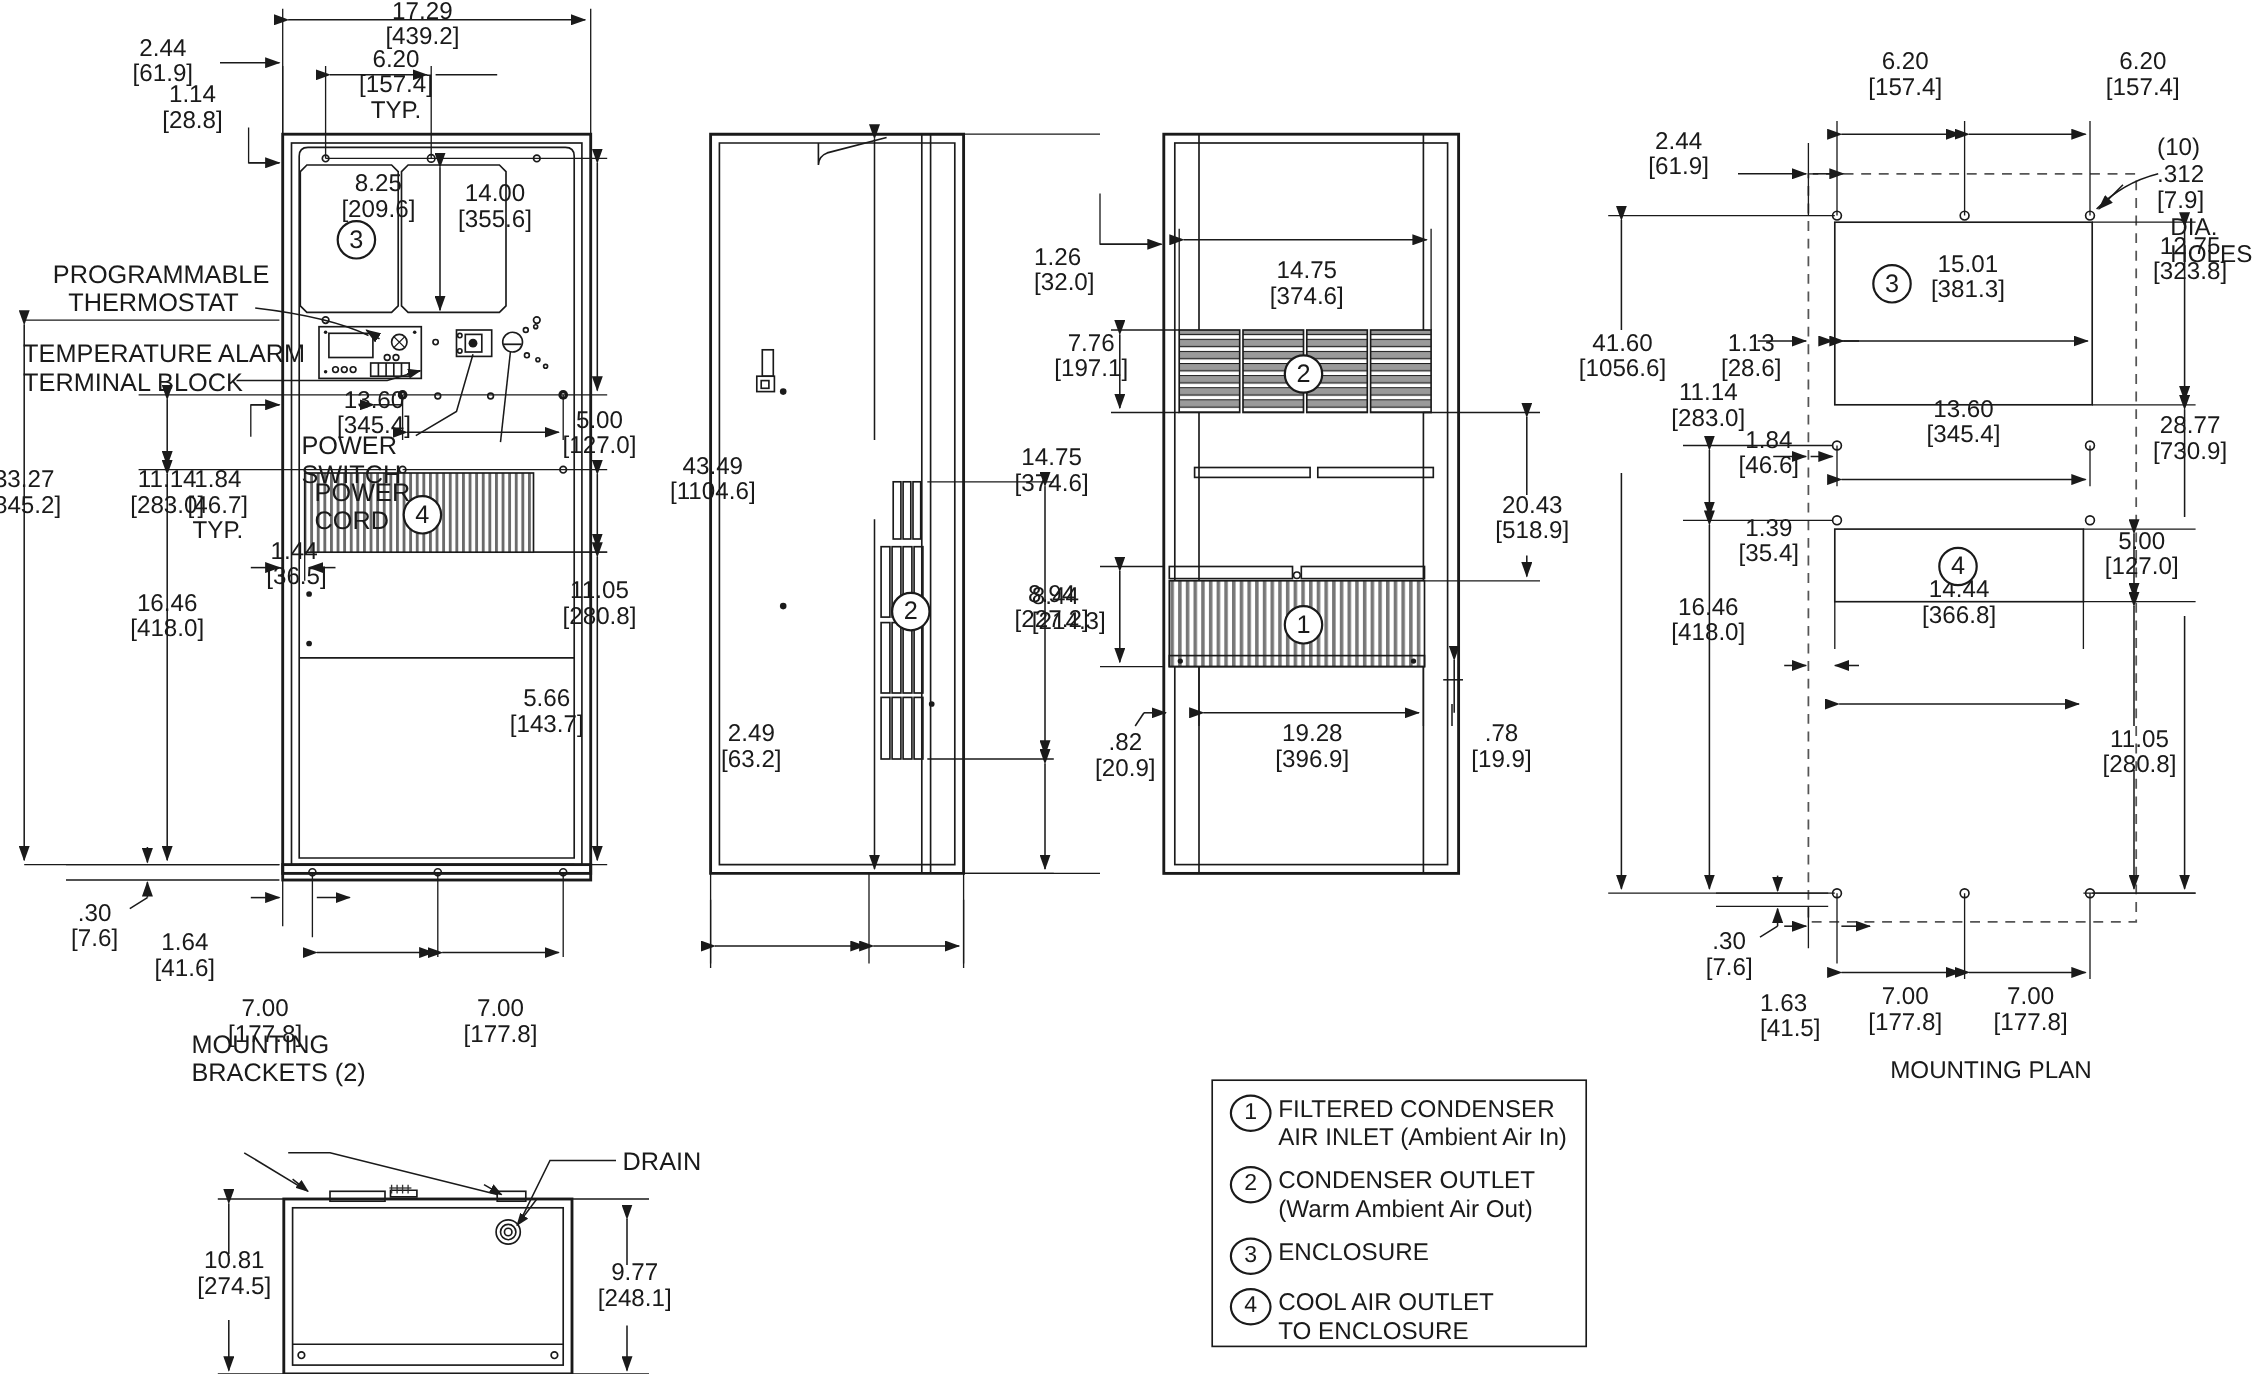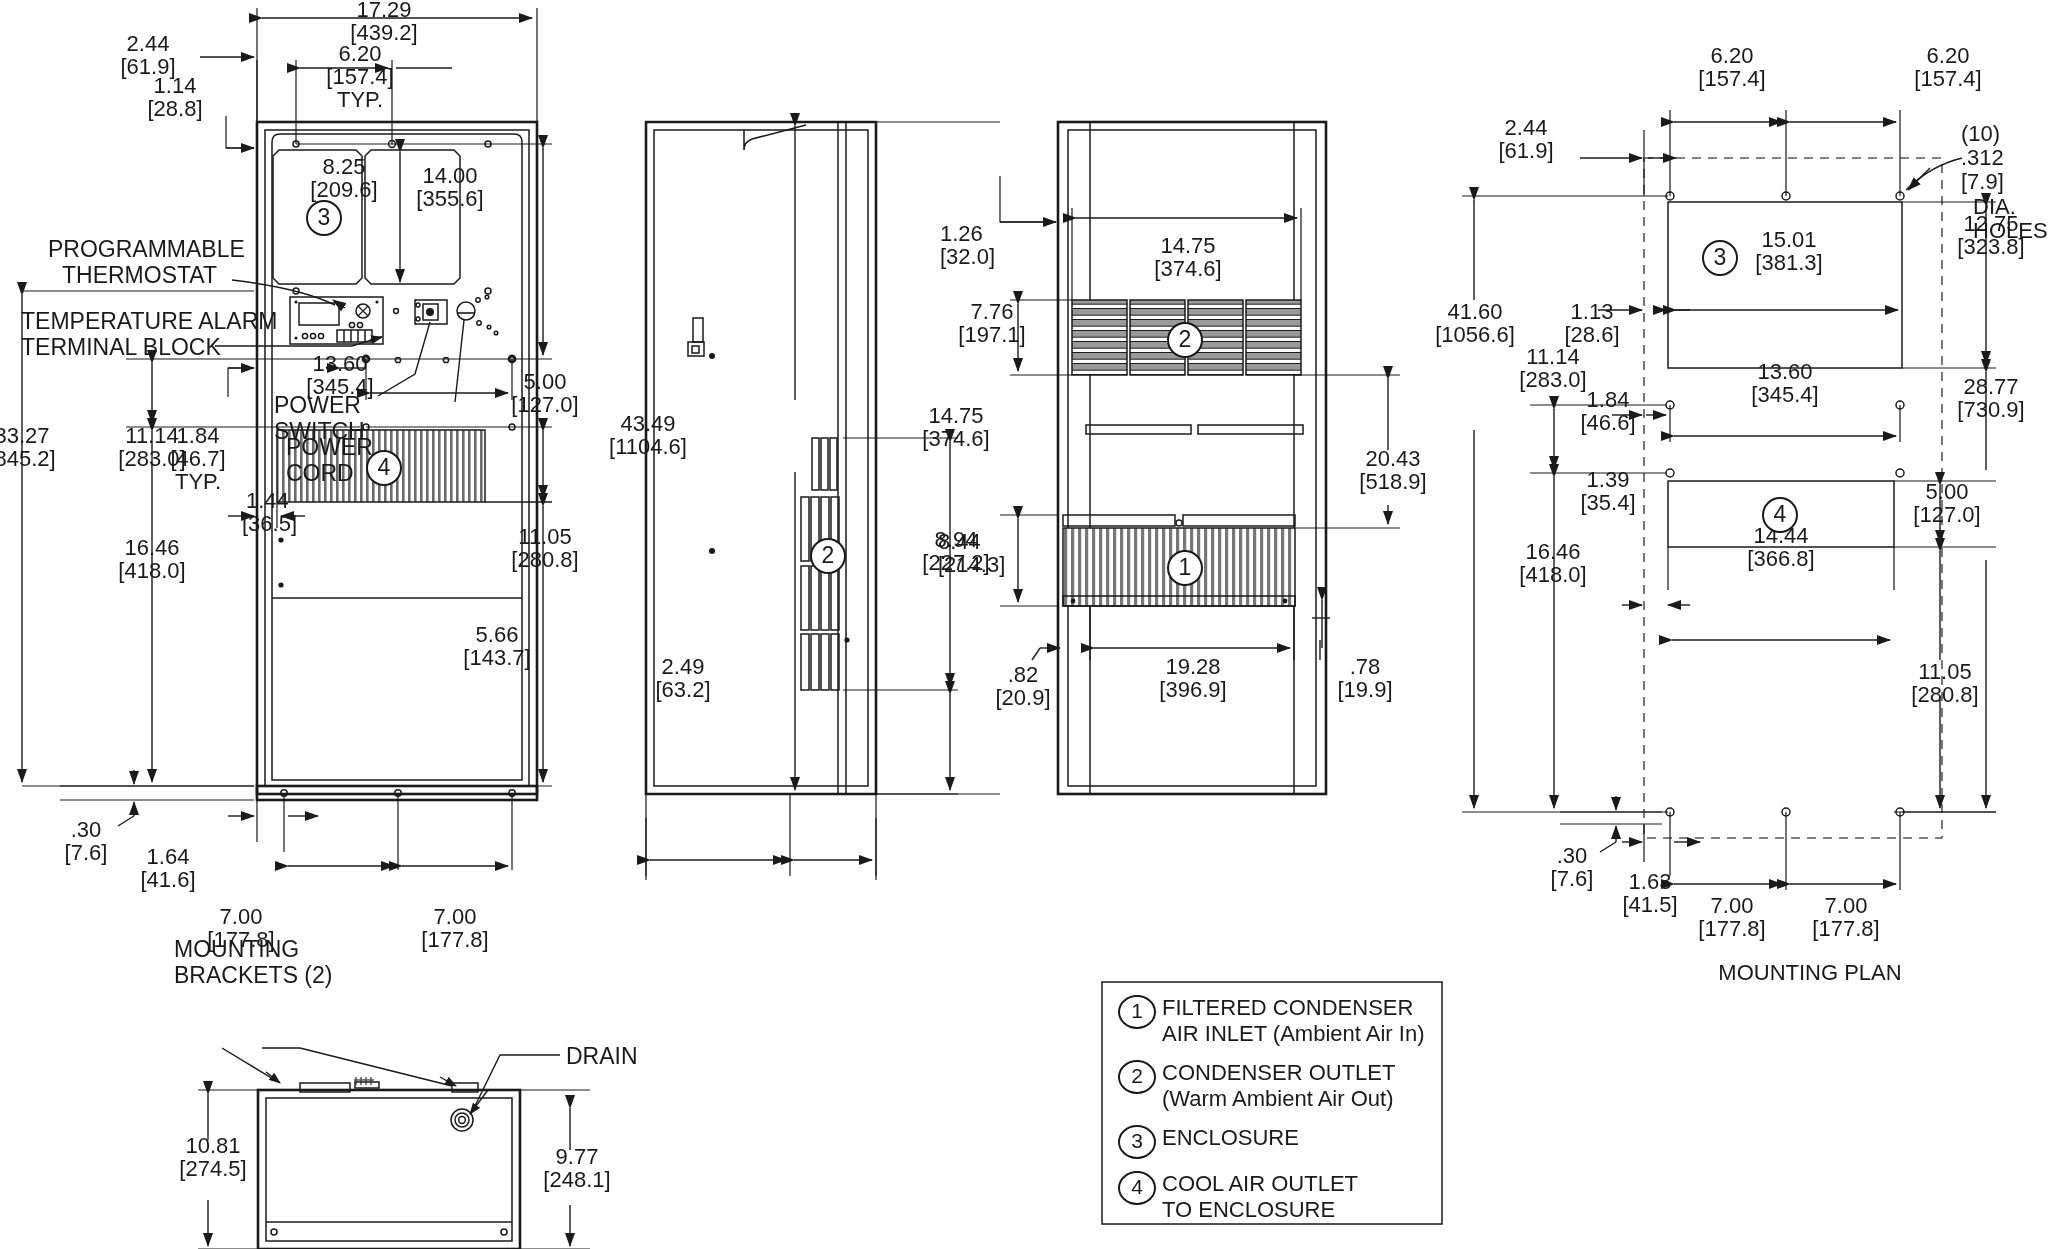--- a/index.html
+++ b/index.html
@@ -660,21 +660,21 @@
   <div class="dimtxt" style="line-height:1.05">[418.0]</div>
 </div>
 <div style="position:absolute;left:1890px;top:660px;width:110px;text-align:center;">
   <div class="dimtxt" style="line-height:1.05">11.05</div>
   <div class="dimtxt" style="line-height:1.05">[280.8]</div>
 </div>
 <div style="position:absolute;left:1530px;top:844px;width:84px;text-align:center;">
   <div class="dimtxt" style="line-height:1.05">.30</div>
   <div class="dimtxt" style="line-height:1.05">[7.6]</div>
 </div>
-<div style="position:absolute;left:1600px;top:870px;width:100px;text-align:center;">
+<div style="position:absolute;left:1600px;top:900px;width:100px;">
   <div class="dimtxt" style="line-height:1.05">1.63</div>
   <div class="dimtxt" style="line-height:1.05">[41.5]</div>
 </div>
 <div style="position:absolute;left:1676px;top:894px;width:112px;text-align:center;">
   <div class="dimtxt" style="line-height:1.05">7.00</div>
   <div class="dimtxt" style="line-height:1.05">[177.8]</div>
 </div>
 <div style="position:absolute;left:1790px;top:894px;width:112px;text-align:center;">
   <div class="dimtxt" style="line-height:1.05">7.00</div>
   <div class="dimtxt" style="line-height:1.05">[177.8]</div>

